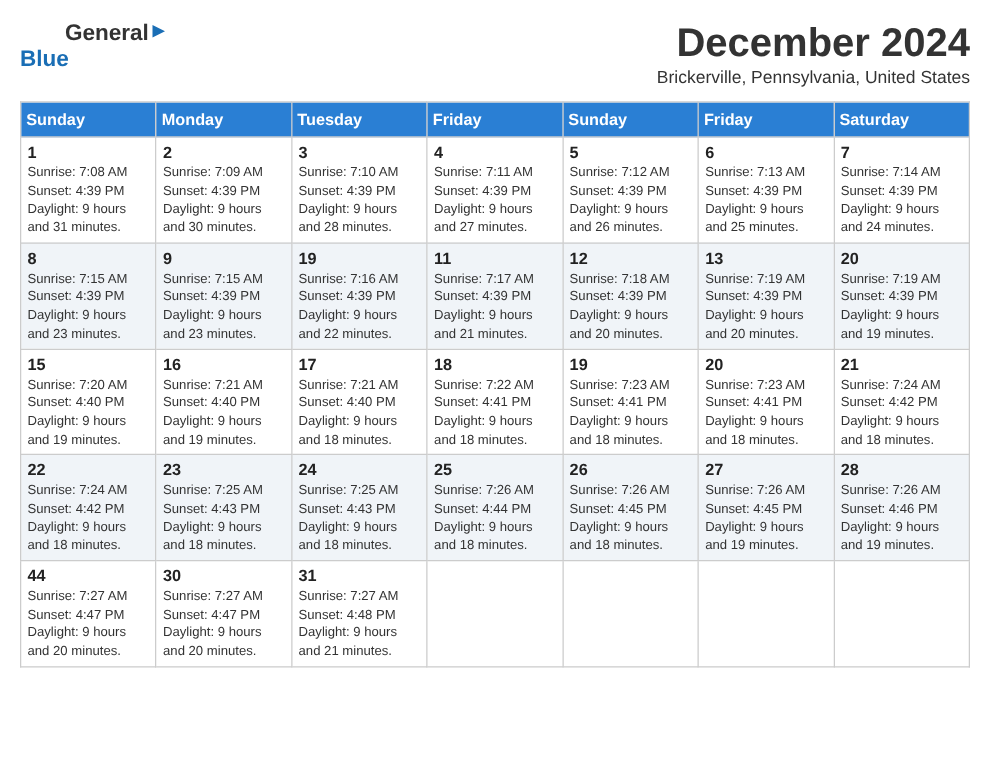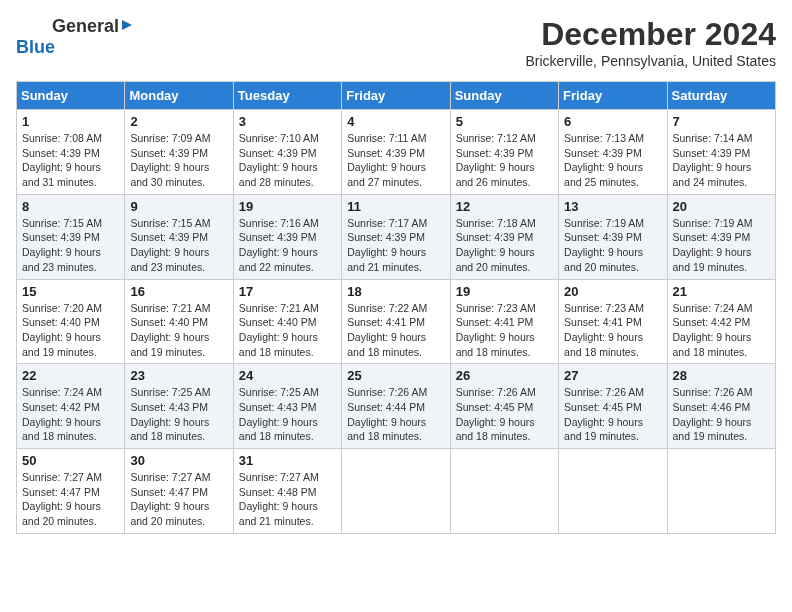--- a/index.html
+++ b/index.html
@@ -348,21 +348,21 @@
         <span class="day-num">28</span>
         <span class="day-info">
           Sunrise: 7:26 AM<br>
           Sunset: 4:46 PM<br>
           Daylight: 9 hours and 19 minutes.
         </span>
       </td>
       </tr>
       <tr>
         <td>
-        <span class="day-num">50</span>
+        <span class="day-num">44</span>
         <span class="day-info">
           Sunrise: 7:27 AM<br>
           Sunset: 4:47 PM<br>
           Daylight: 9 hours and 20 minutes.
         </span>
       </td>
         <td>
         <span class="day-num">30</span>
         <span class="day-info">
           Sunrise: 7:27 AM<br>

